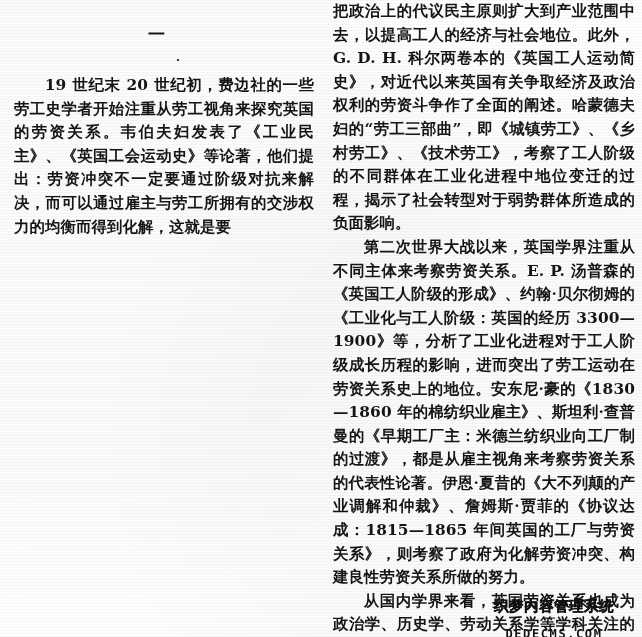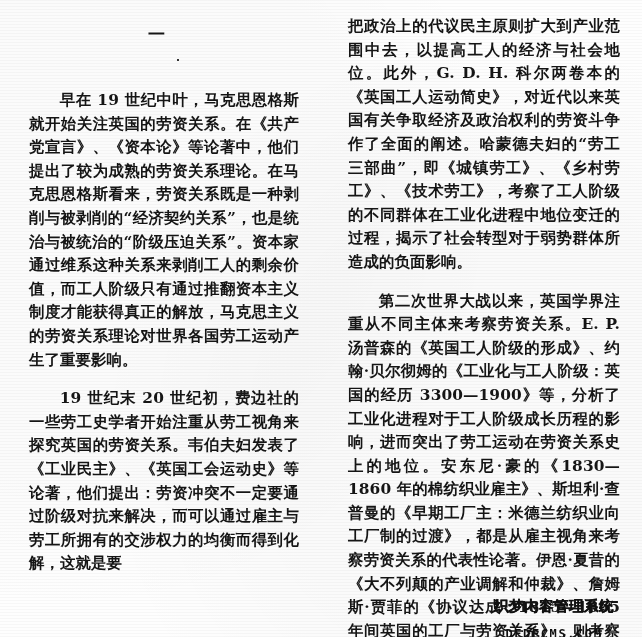--- a/index.html
+++ b/index.html
@@ -63,21 +63,21 @@
   .section-heading .dot {
     position: absolute;
     left: 163px;
     top: 59px;
     width: 2px;
     height: 2px;
     background: #333;
   }
 
   p.body {
-    margin: 15px;
+    margin: 0;
     padding: 0;
     font-size: 15.4px;
     line-height: 23.6px;
     text-align: justify;
     text-align-last: left;
     text-justify: inter-character;
     letter-spacing: 0.1px;
     color: #151515;
     font-weight: 600;
     -webkit-font-smoothing: none;
@@ -136,21 +136,20 @@
   <div class="columns">
 
     <div class="col col-left">
 
       <div class="section-heading">
         <div class="num">一</div>
         <div class="dot"></div>
       </div>
 
 
-      <p class="body indent">早在 19 世纪中叶，马克思恩格斯就开始关注英国的劳资关系。在《共产党宣言》、《资本论》等论著中，他们提出了较为成熟的劳资关系理论。在马克思恩格斯看来，劳资关系既是一种剥削与被剥削的“经济契约关系”，也是统治与被统治的“阶级压迫关系”。资本家通过维系这种关系来剥削工人的剩余价值，而工人阶级只有通过推翻资本主义制度才能获得真正的解放，马克思主义的劳资关系理论对世界各国劳工运动产生了重要影响。</p>
 
       <p class="body indent">19 世纪末 20 世纪初，费边社的一些劳工史学者开始注重从劳工视角来探究英国的劳资关系。韦伯夫妇发表了《工业民主》、《英国工会运动史》等论著，他们提出：劳资冲突不一定要通过阶级对抗来解决，而可以通过雇主与劳工所拥有的交涉权力的均衡而得到化解，这就是要</p>
 
     </div>
 
     <div class="col col-right">
 
       <p class="body cont">把政治上的代议民主原则扩大到产业范围中去，以提高工人的经济与社会地位。此外，G. D. H. 科尔两卷本的《英国工人运动简史》，对近代以来英国有关争取经济及政治权利的劳资斗争作了全面的阐述。哈蒙德夫妇的“劳工三部曲”，即《城镇劳工》、《乡村劳工》、《技术劳工》，考察了工人阶级的不同群体在工业化进程中地位变迁的过程，揭示了社会转型对于弱势群体所造成的负面影响。</p>
 
       <p class="body indent">第二次世界大战以来，英国学界注重从不同主体来考察劳资关系。E. P. 汤普森的《英国工人阶级的形成》、约翰·贝尔彻姆的《工业化与工人阶级：英国的经历 3300—1900》等，分析了工业化进程对于工人阶级成长历程的影响，进而突出了劳工运动在劳资关系史上的地位。安东尼·豪的《1830—1860 年的棉纺织业雇主》、斯坦利·查普曼的《早期工厂主：米德兰纺织业向工厂制的过渡》，都是从雇主视角来考察劳资关系的代表性论著。伊恩·夏昔的《大不列颠的产业调解和仲裁》、詹姆斯·贾菲的《协议达成：1815—1865 年间英国的工厂与劳资关系》，则考察了政府为化解劳资冲突、构建良性劳资关系所做的努力。</p>

